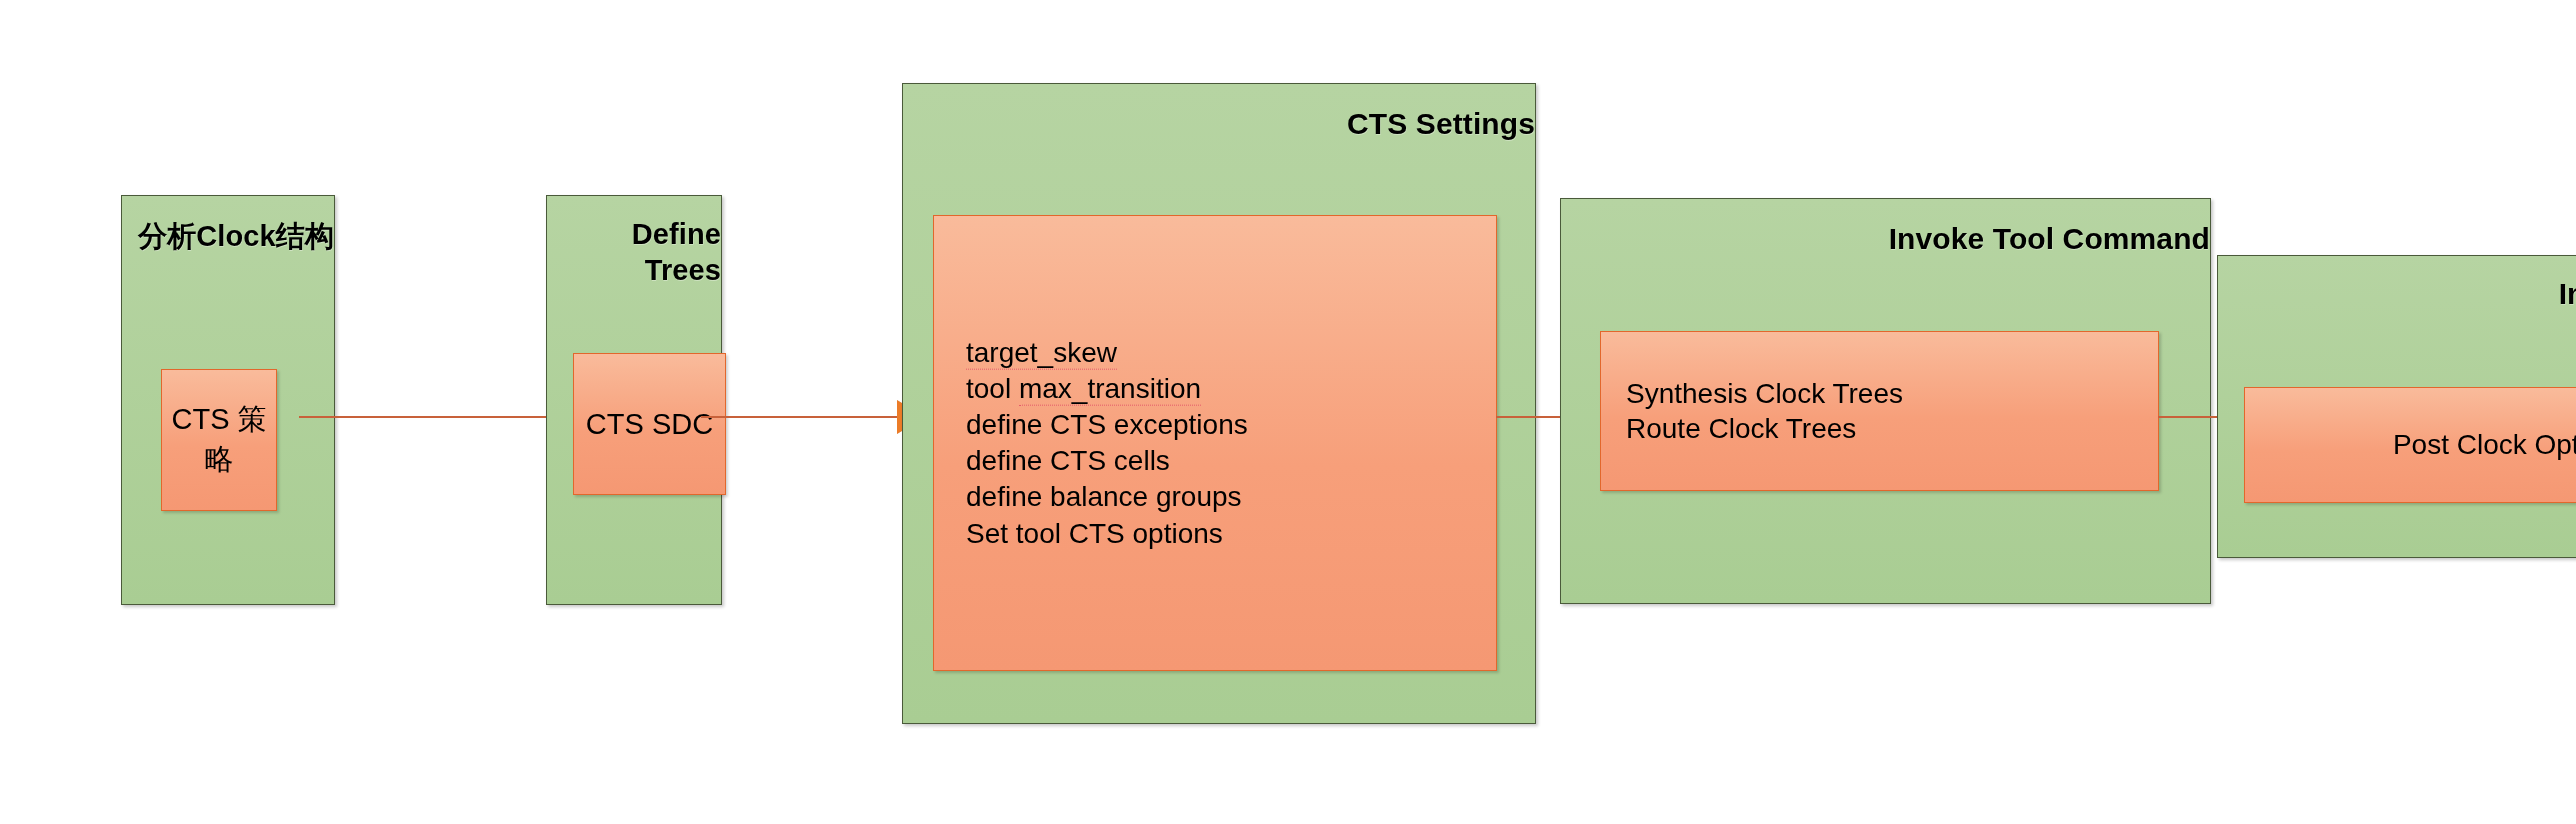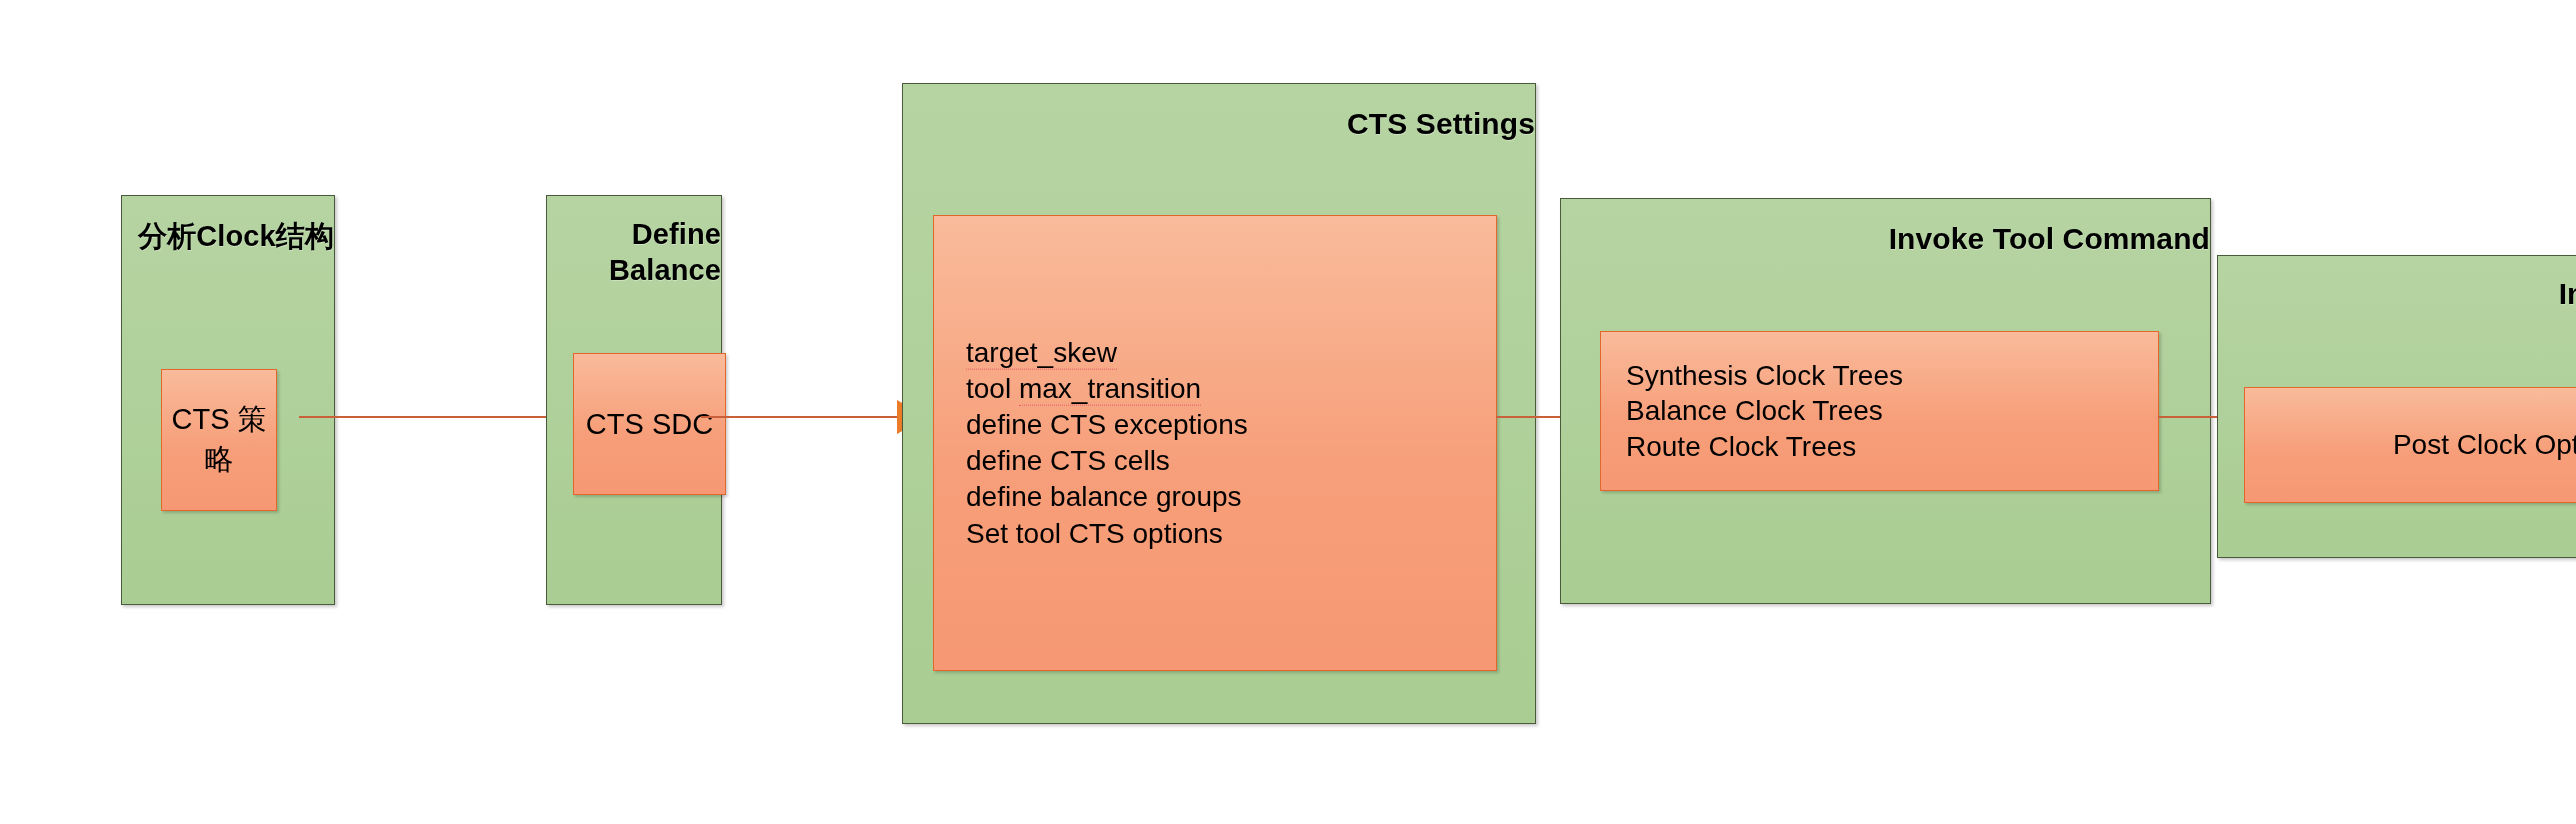--- a/index.html
+++ b/index.html
@@ -80,21 +80,21 @@
   </div>
   <div class="orange-box" style="left:161px;top:337px;width:116px;height:142px;">
     <div class="orange-center" style="font-size:29px;">CTS 策略</div>
   </div>
 
   <div class="connector" style="left:299px;top:416px;width:281px;"></div>
   <div class="arrowhead" style="left:547px;top:400px;"></div>
 
   <div class="green-box" style="left:546px;top:195px;width:176px;height:410px;">
     <div class="green-title" style="top:21.6px;font-size:29px;">Define</div>
-    <div class="green-title" style="top:58px;font-size:29px;">Balance</div>
+    <div class="green-title" style="top:58px;font-size:29px;">Trees</div>
   </div>
   <div class="orange-box" style="left:573px;top:321px;width:153px;height:142px;">
     <div class="orange-center" style="font-size:29px;">CTS SDC</div>
   </div>
 
   <div class="connector" style="left:701px;top:416px;width:216px;"></div>
   <div class="arrowhead" style="left:897px;top:400px;"></div>
 
   <div class="green-box" style="left:902px;top:83px;width:634px;height:641px;">
     <div class="green-title" style="top:23px;font-size:30px;">CTS Settings</div>
@@ -112,21 +112,20 @@
 
   <div class="connector" style="left:1496px;top:416px;width:90px;"></div>
   <div class="arrowhead" style="left:1567px;top:400px;"></div>
 
   <div class="green-box" style="left:1560px;top:198px;width:651px;height:406px;">
     <div class="green-title" style="top:23px;font-size:30px;">Invoke Tool Command</div>
   </div>
   <div class="orange-box" style="left:1600px;top:299px;width:559px;height:160px;">
     <div class="orange-list" style="padding-left:25px;font-size:28px;line-height:1.26;">
       <div class="li">Synthesis Clock Trees</div>
-      <div class="li">Balance Clock Trees</div>
       <div class="li">Route Clock Trees</div>
     </div>
   </div>
 
   <div class="connector" style="left:2158px;top:416px;width:93px;"></div>
   <div class="arrowhead" style="left:2232px;top:400px;"></div>
 
   <div class="green-box" style="left:2217px;top:255px;width:664px;height:303px;">
     <div class="green-title" style="top:20.6px;font-size:30px;">Invoke Tool Command</div>
   </div>

